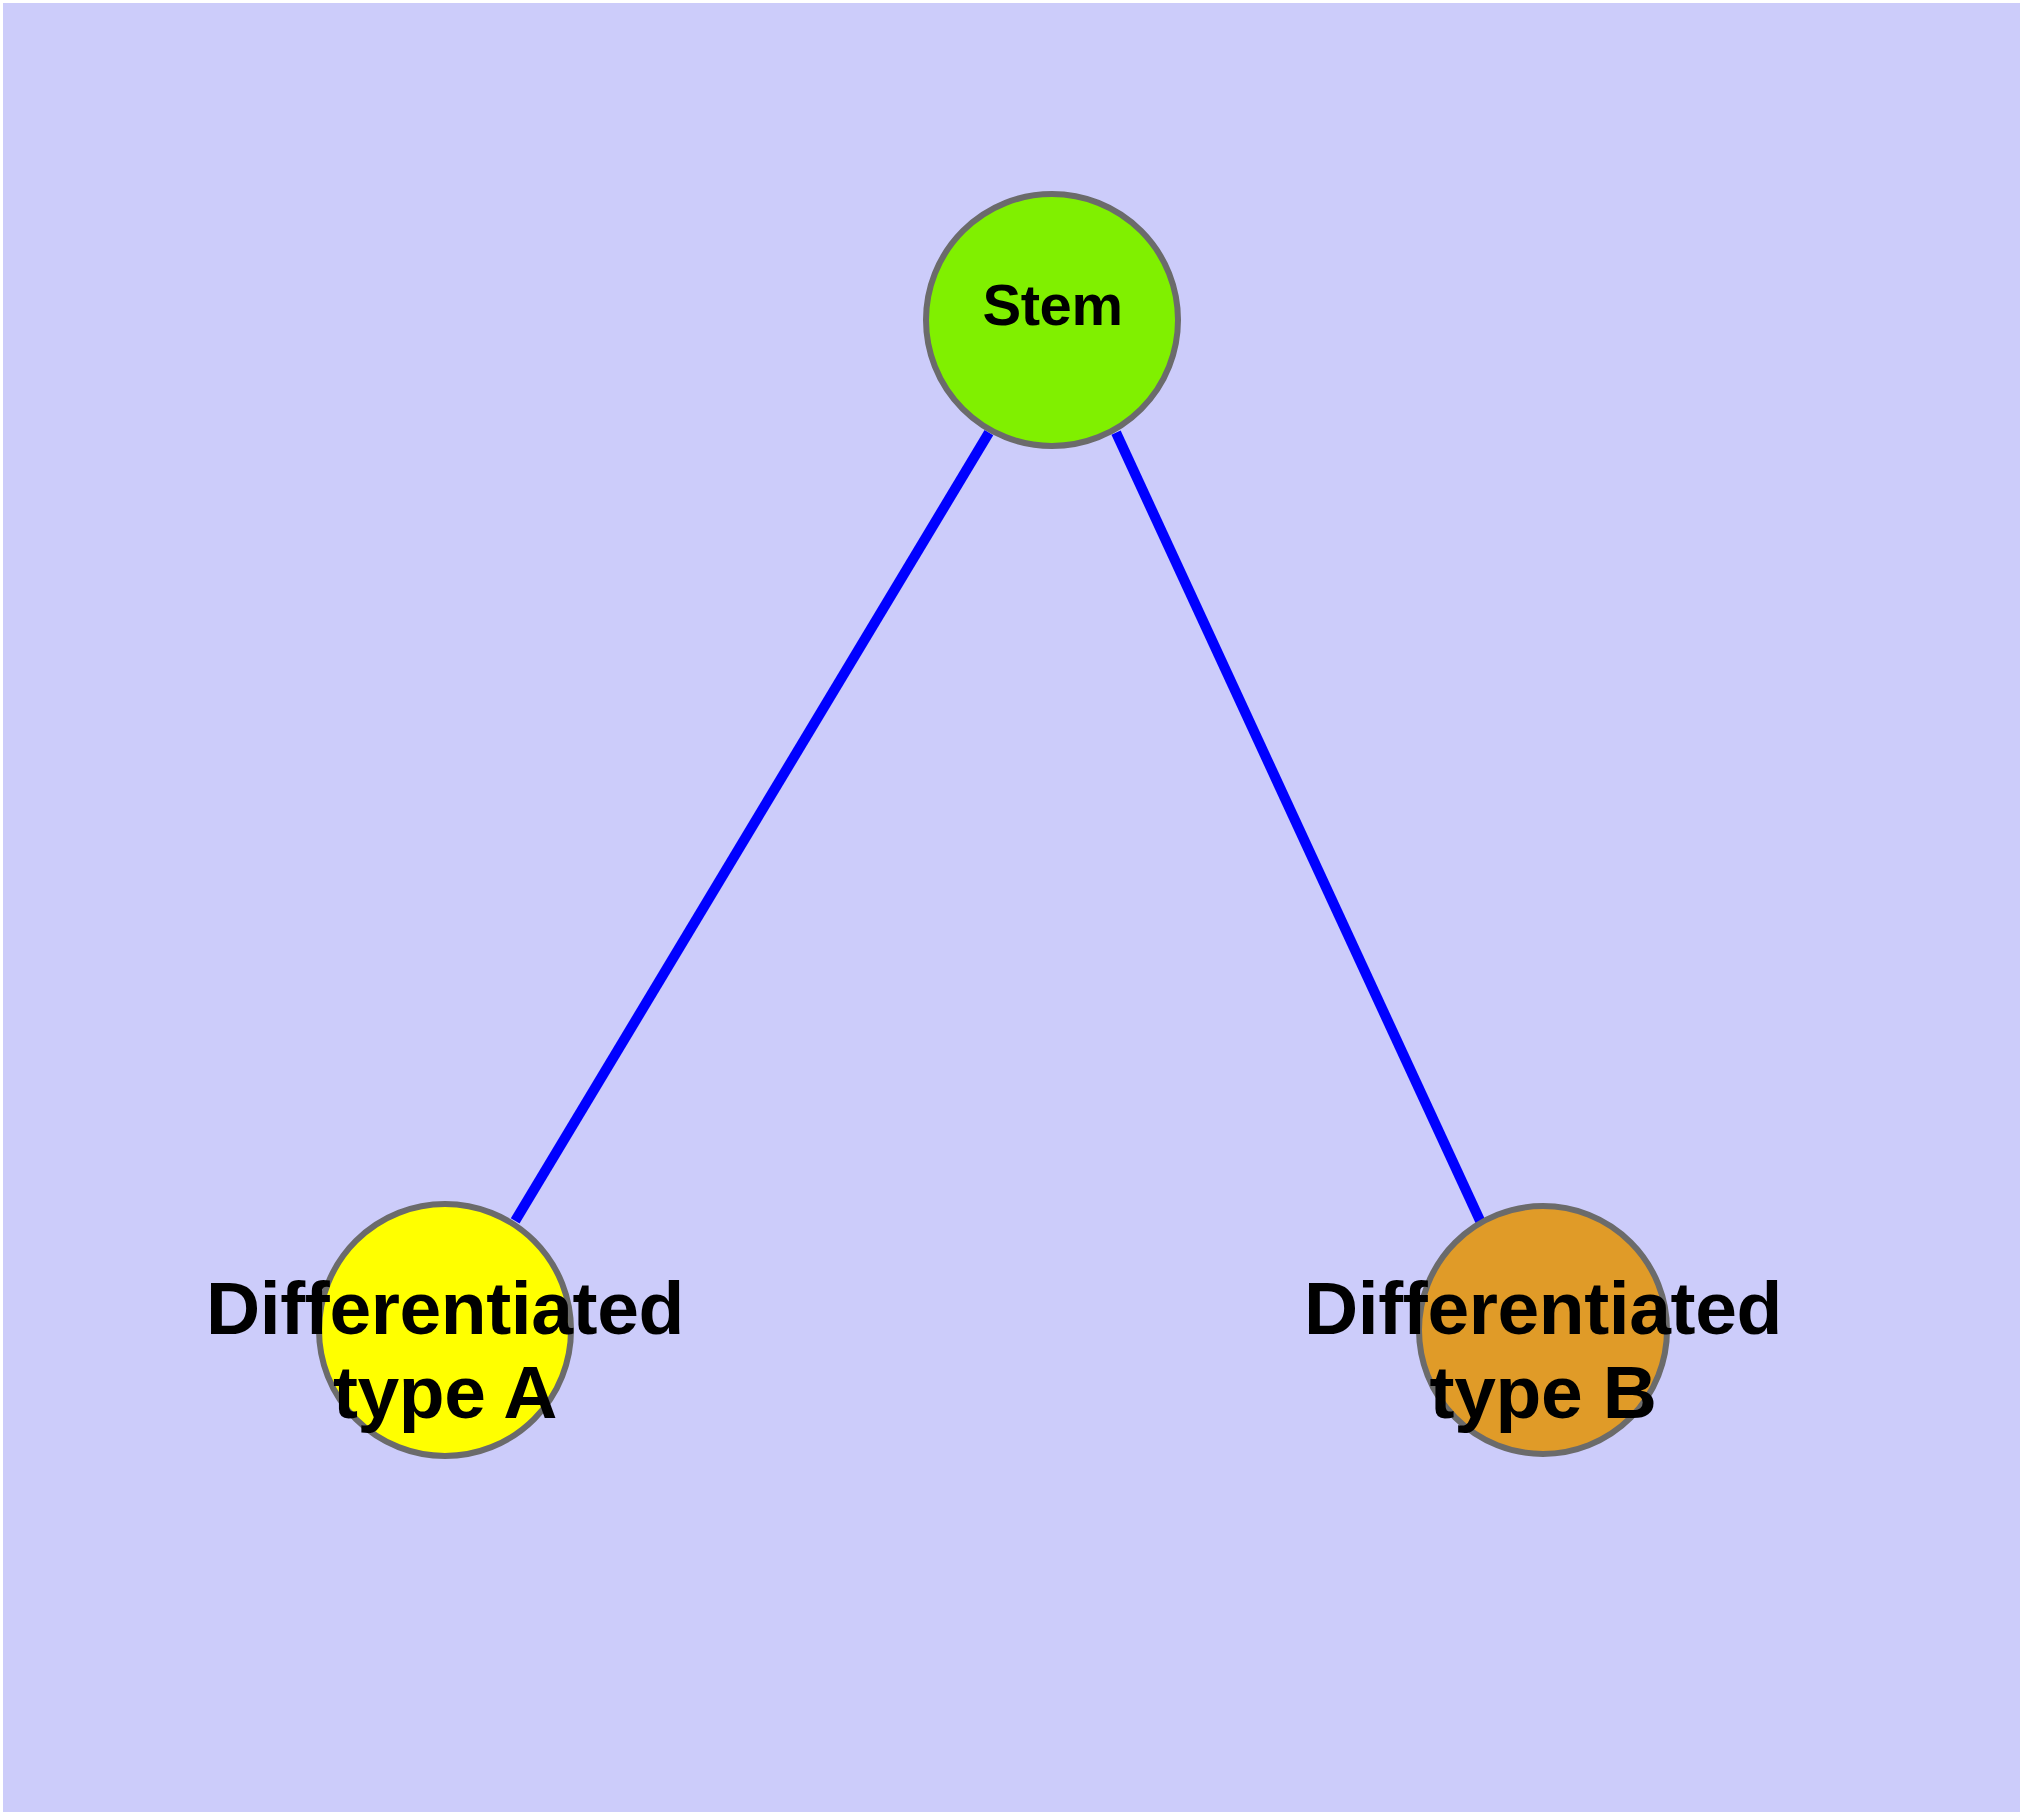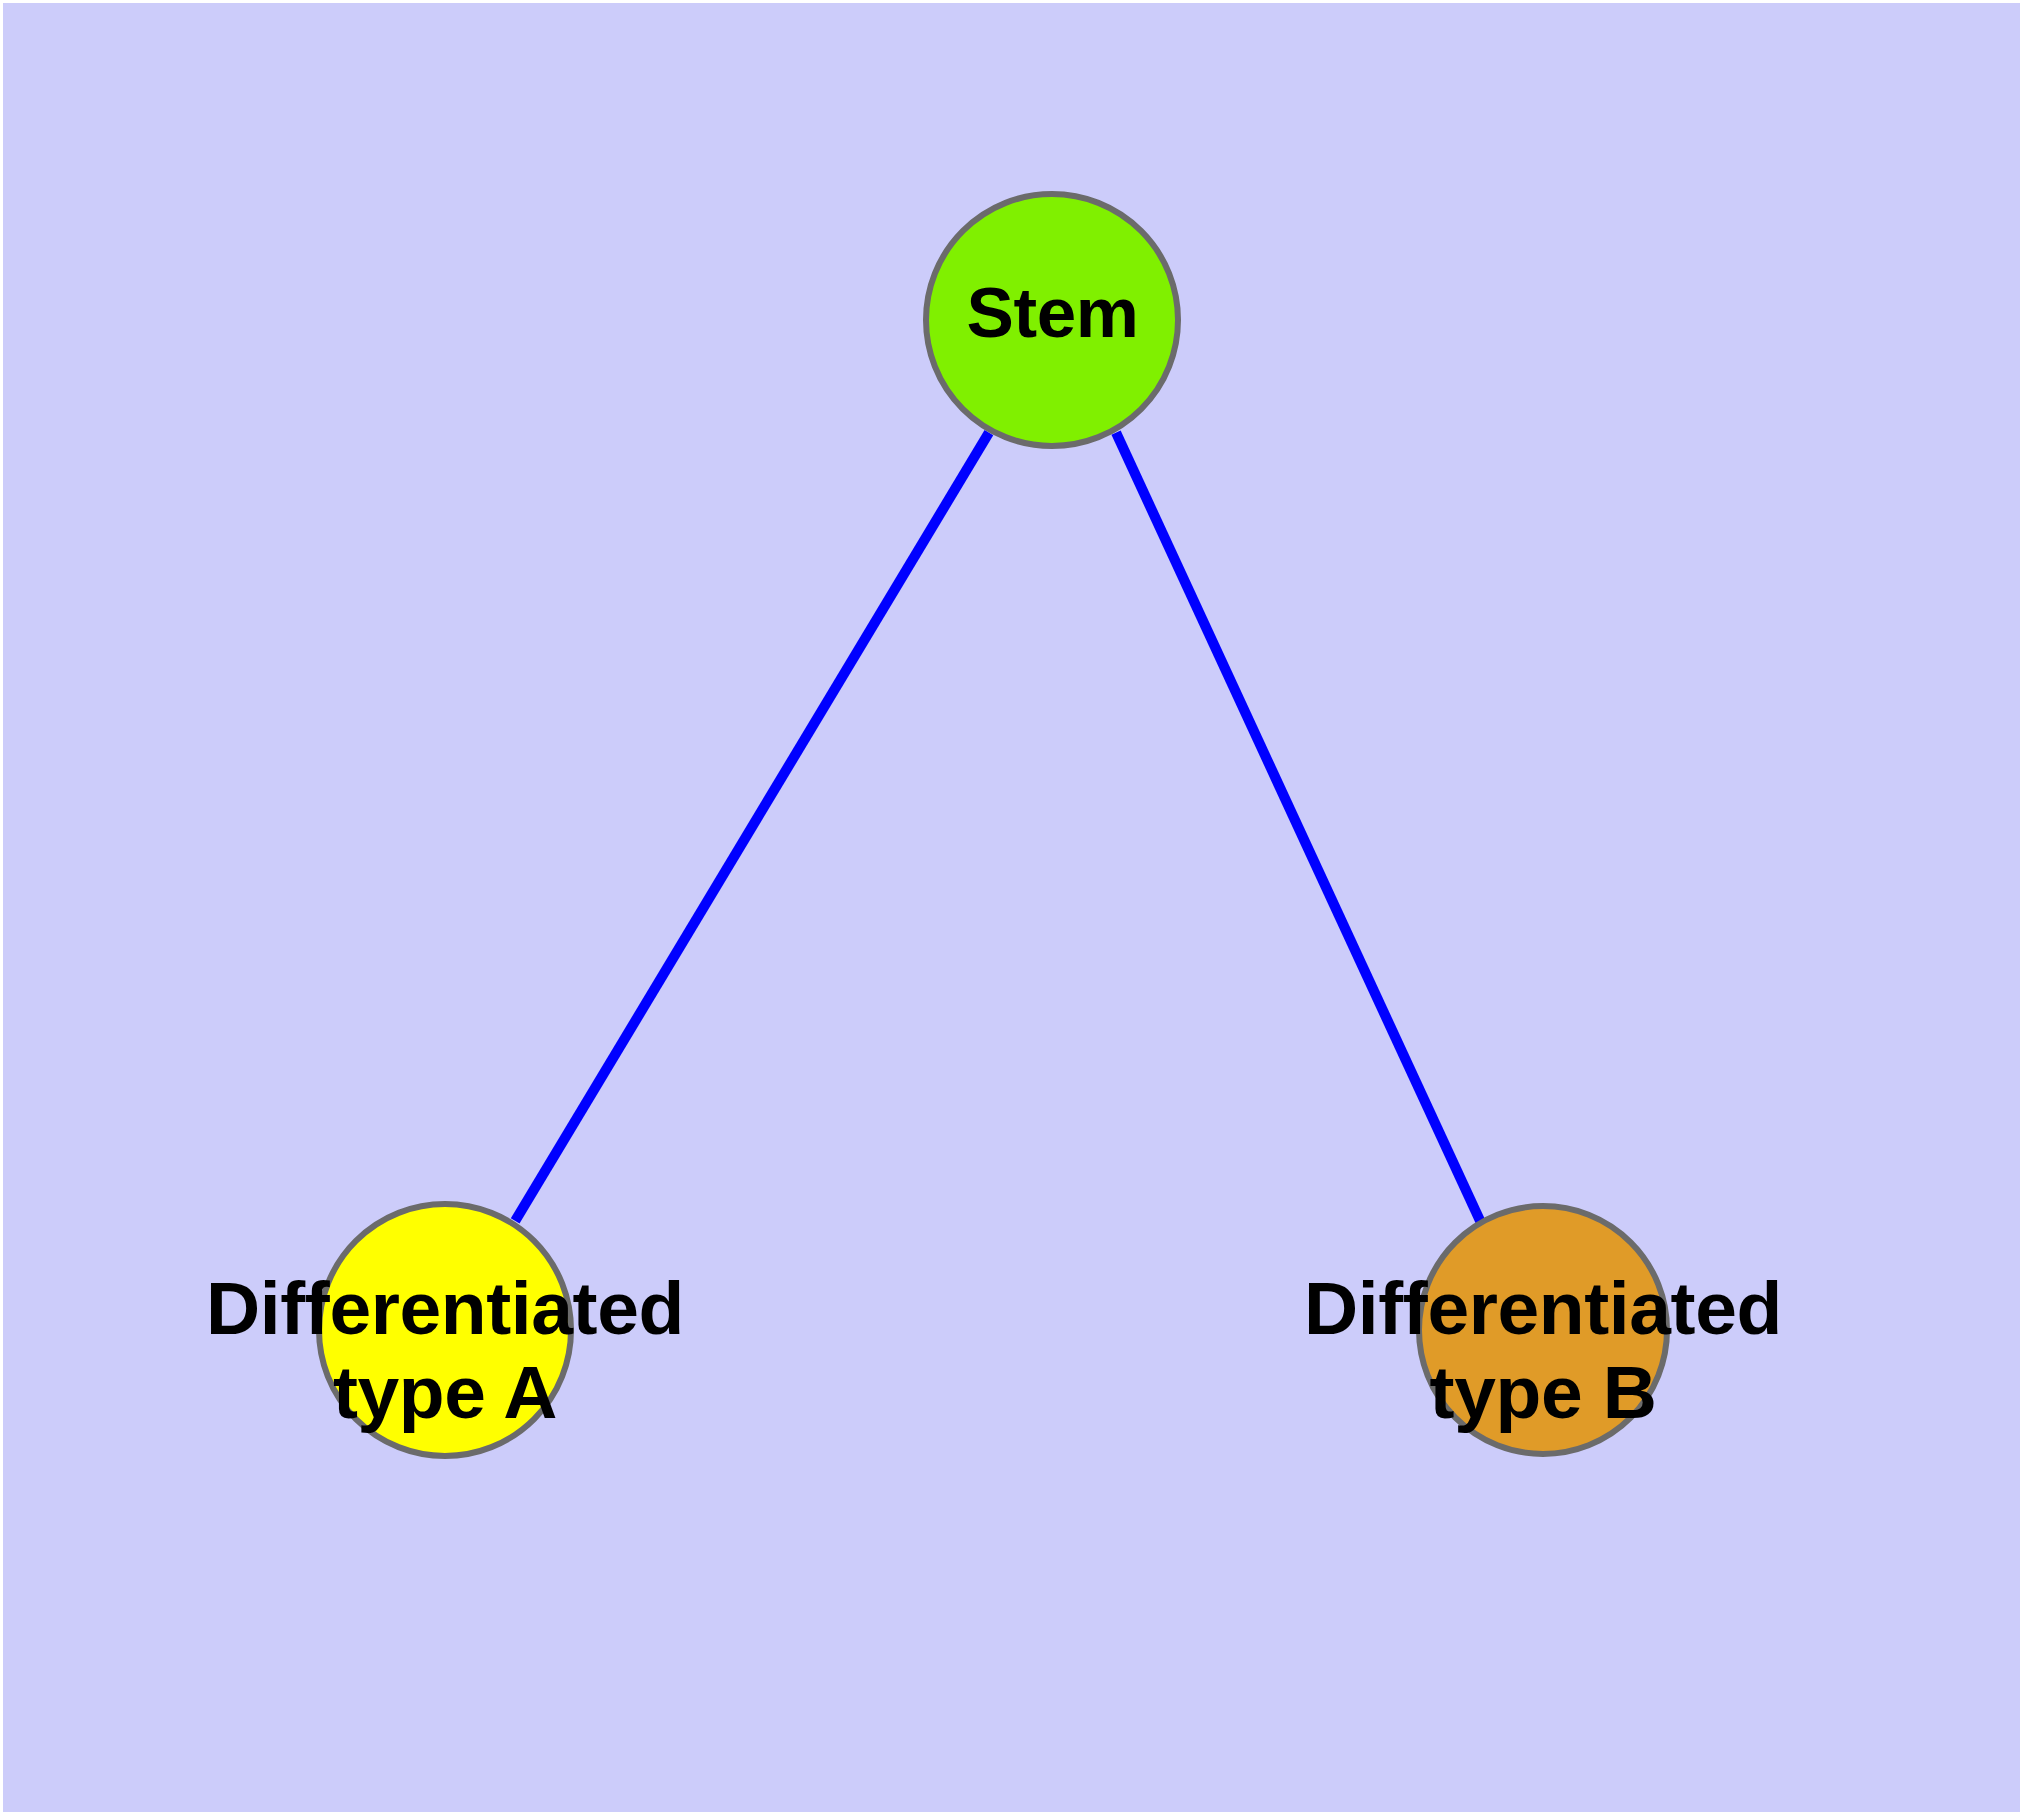--- a/index.html
+++ b/index.html
@@ -54,21 +54,21 @@
     left: 920px;
     top: 188px;
     width: 259px;
     height: 259px;
     background: #80f000;
   }
   #label-stem {
     left: 920px;
     top: 270px;
     width: 259px;
-    font-size: 71px;
+    font-size: 58px;
   }
 
   #node-diff-a {
     left: 314px;
     top: 1198px;
     width: 257px;
     height: 257px;
     background: #ffff00;
   }
   #label-diff-a {

